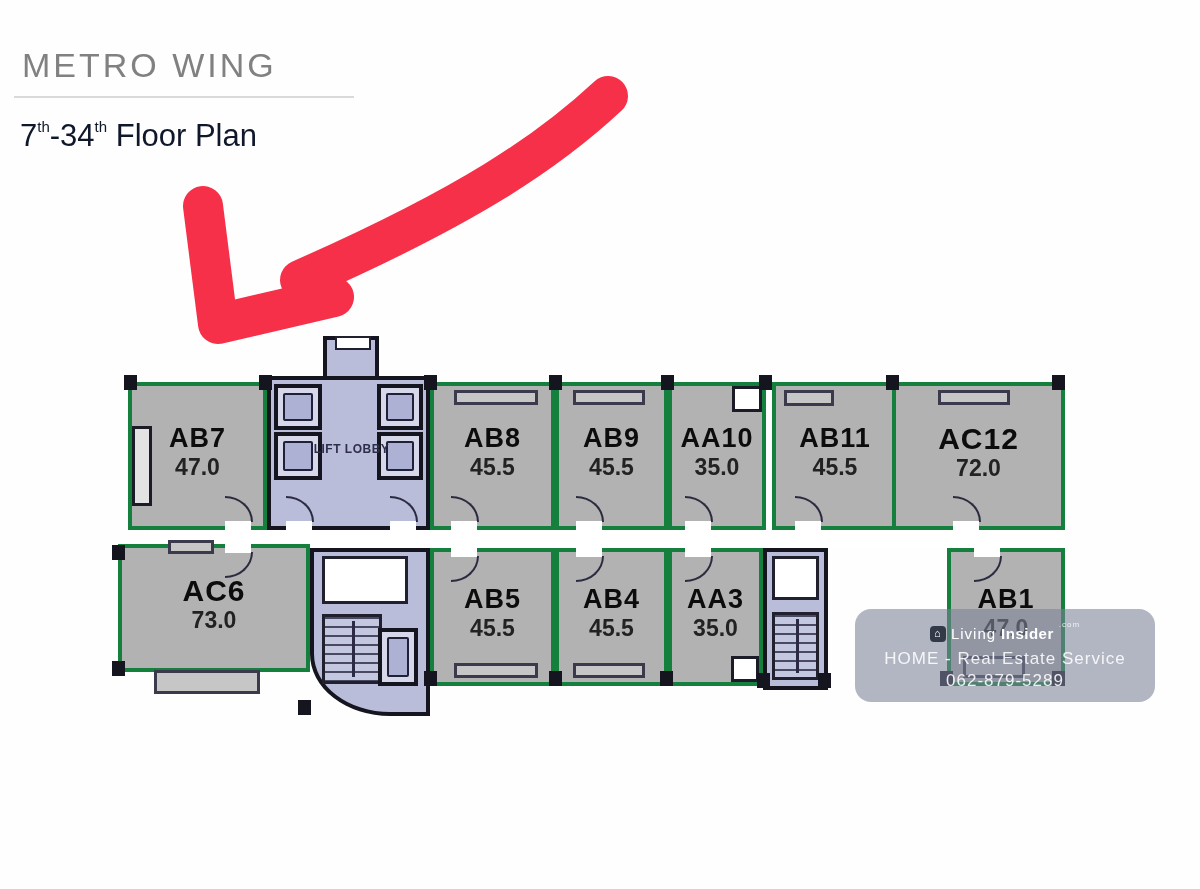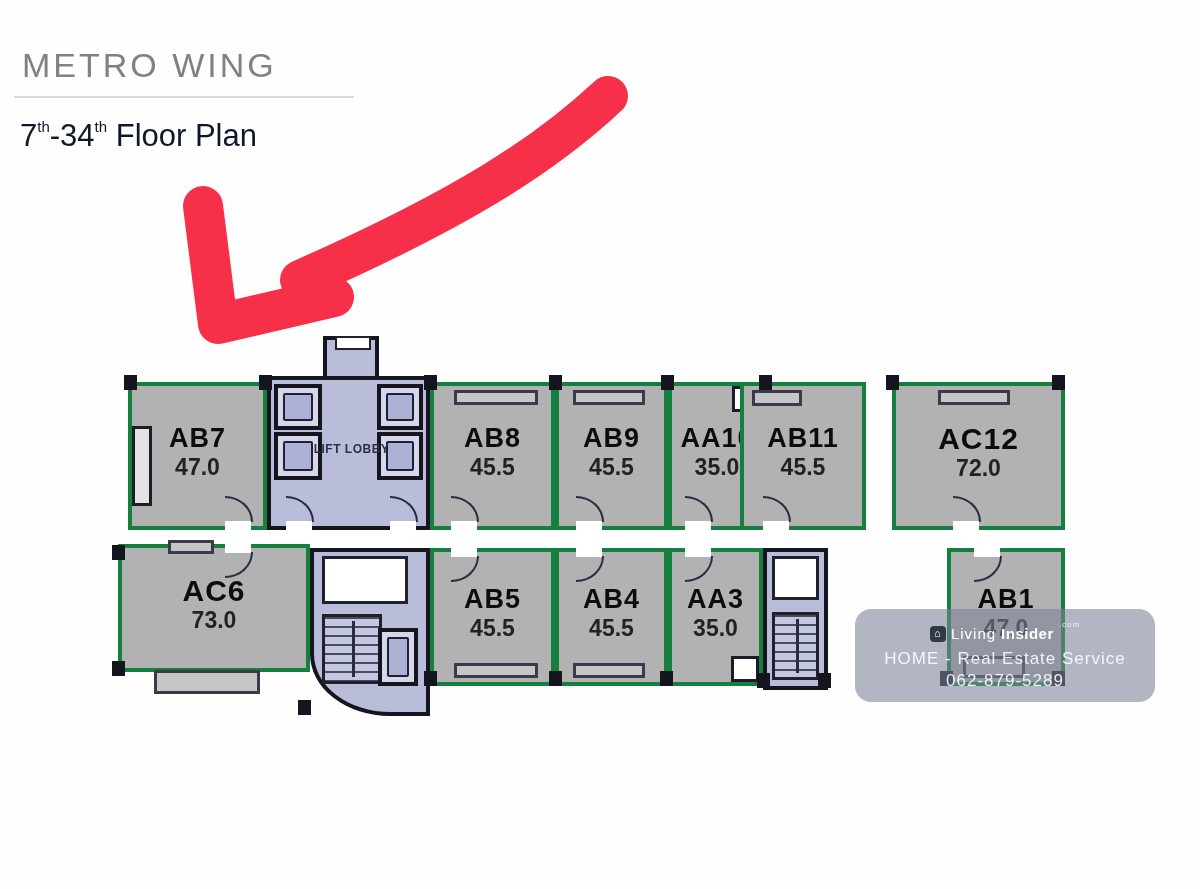--- a/index.html
+++ b/index.html
@@ -101,21 +101,21 @@
       <i class="doorT" style="left:16px"></i>
     </div>
 
     <div class="unit" style="left:668px;top:382px;width:98px;height:148px">
       <div class="uid">AA10</div>
       <div class="uarea">35.0</div>
       <i class="notch" style="right:0;top:0;width:30px;height:26px;background:#fff;border:3px solid #1c1c28"></i>
       <i class="doorT" style="left:12px"></i>
     </div>
 
-    <div class="unit" style="left:740px;top:382px;width:126px;height:148px">
+    <div class="unit" style="left:772px;top:382px;width:126px;height:148px">
       <div class="uid">AB11</div>
       <div class="uarea">45.5</div>
       <i class="balc" style="left:8px;top:4px;width:50px;height:16px"></i>
       <i class="doorT" style="left:18px"></i>
     </div>
 
     <div class="unit big" style="left:892px;top:382px;width:173px;height:148px">
       <div class="uid">AC12</div>
       <div class="uarea">72.0</div>
       <i class="balc" style="left:42px;top:4px;width:72px;height:15px"></i>

